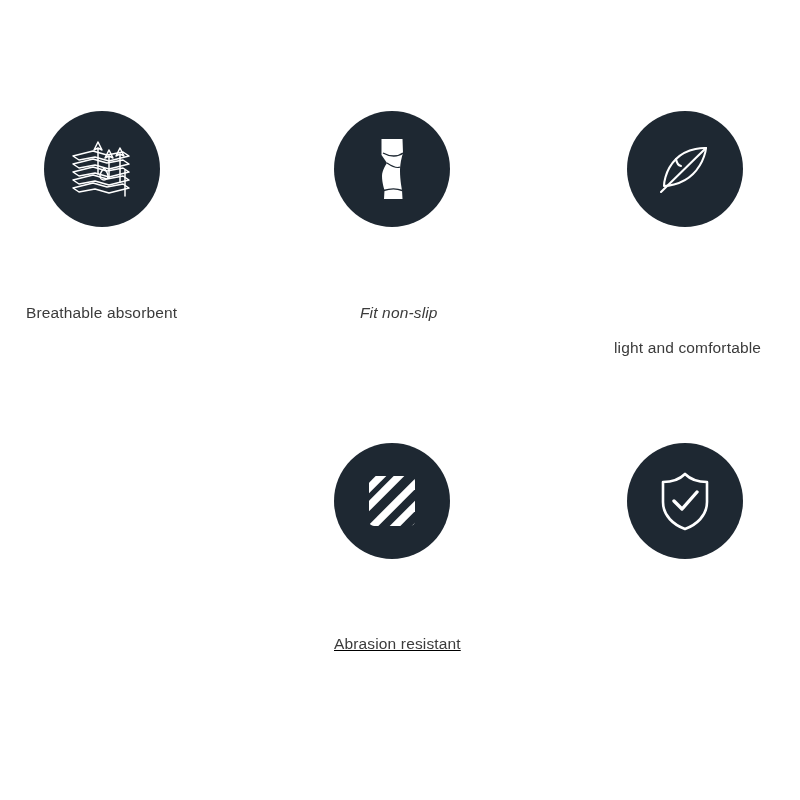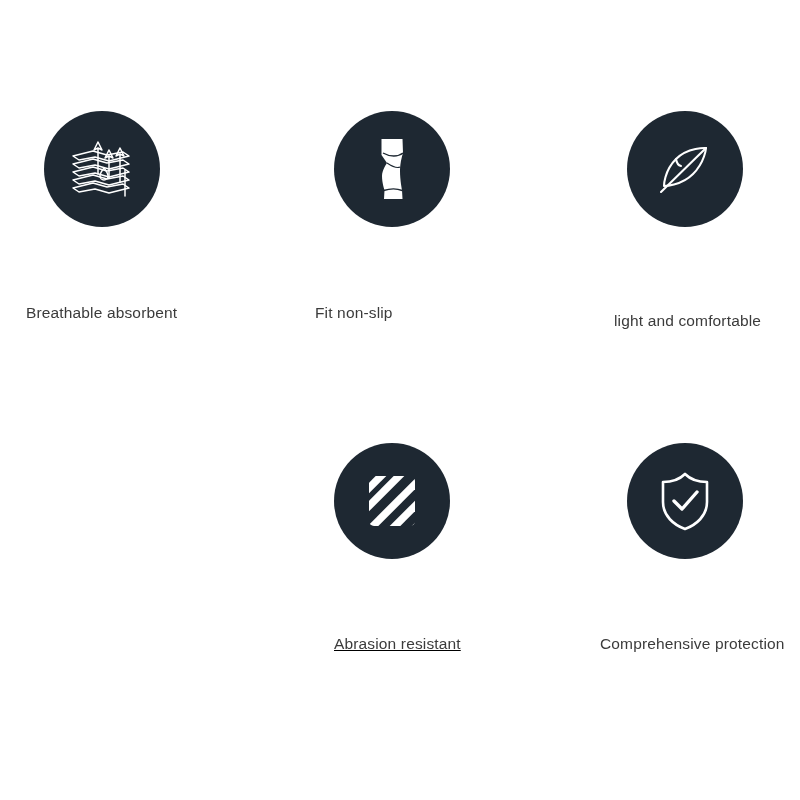--- a/index.html
+++ b/index.html
@@ -46,25 +46,25 @@
   }
 
   
   .cell-r1 .icon-badge { top: 0; }
   #cell-breathable      { left: 0px;   top: 111px; }
   #cell-breathable .icon-badge { margin-left: 44px; }
   #cell-breathable .feature-label { margin-left: 26px; margin-top: 78px; }
 
   #cell-fit             { left: 266px; top: 111px; }
   #cell-fit .icon-badge { margin-left: 68px; }
-  #cell-fit .feature-label { margin-left: 49px; margin-top: 78px; }
+  #cell-fit .feature-label { margin-left: 94px; margin-top: 78px; font-style: italic; }
 
   #cell-light           { left: 532px; top: 111px; }
   #cell-light .icon-badge { margin-left: 95px; }
-  #cell-light .feature-label { margin-left: 82px; margin-top: 86px; }
+  #cell-light .feature-label { margin-left: 82px; margin-top: 113px; }
 
   
   #cell-elasticity      { left: 0px;   top: 443px; }
   #cell-elasticity .icon-badge { margin-left: 44px; }
   #cell-elasticity .feature-label { margin-left: 44px; margin-top: 77px; }
 
   #cell-abrasion        { left: 266px; top: 443px; text-decoration: underline; }
   #cell-abrasion .icon-badge { margin-left: 68px; }
   #cell-abrasion .feature-label { margin-left: 68px; margin-top: 77px; }
 
@@ -165,16 +165,15 @@
         <svg width="70" height="70" viewBox="0 0 70 70" fill="none" stroke="#ffffff" stroke-width="2.6" stroke-linecap="round" stroke-linejoin="round">
 
           <path d="M35 8 C29 14 21 16 13 16 L13 36
                    C13 50 24 59 35 63 C46 59 57 50 57 36 L57 16
                    C49 16 41 14 35 8 Z"></path>
 
           <path d="M24 35 L32 43 L47 26" stroke-width="3.4"></path>
         </svg>
       </span>
     </div>
-    <div class="feature-label">Comprehensive protection</div>
   </div>
 
 </div>
 
 </body></html>

